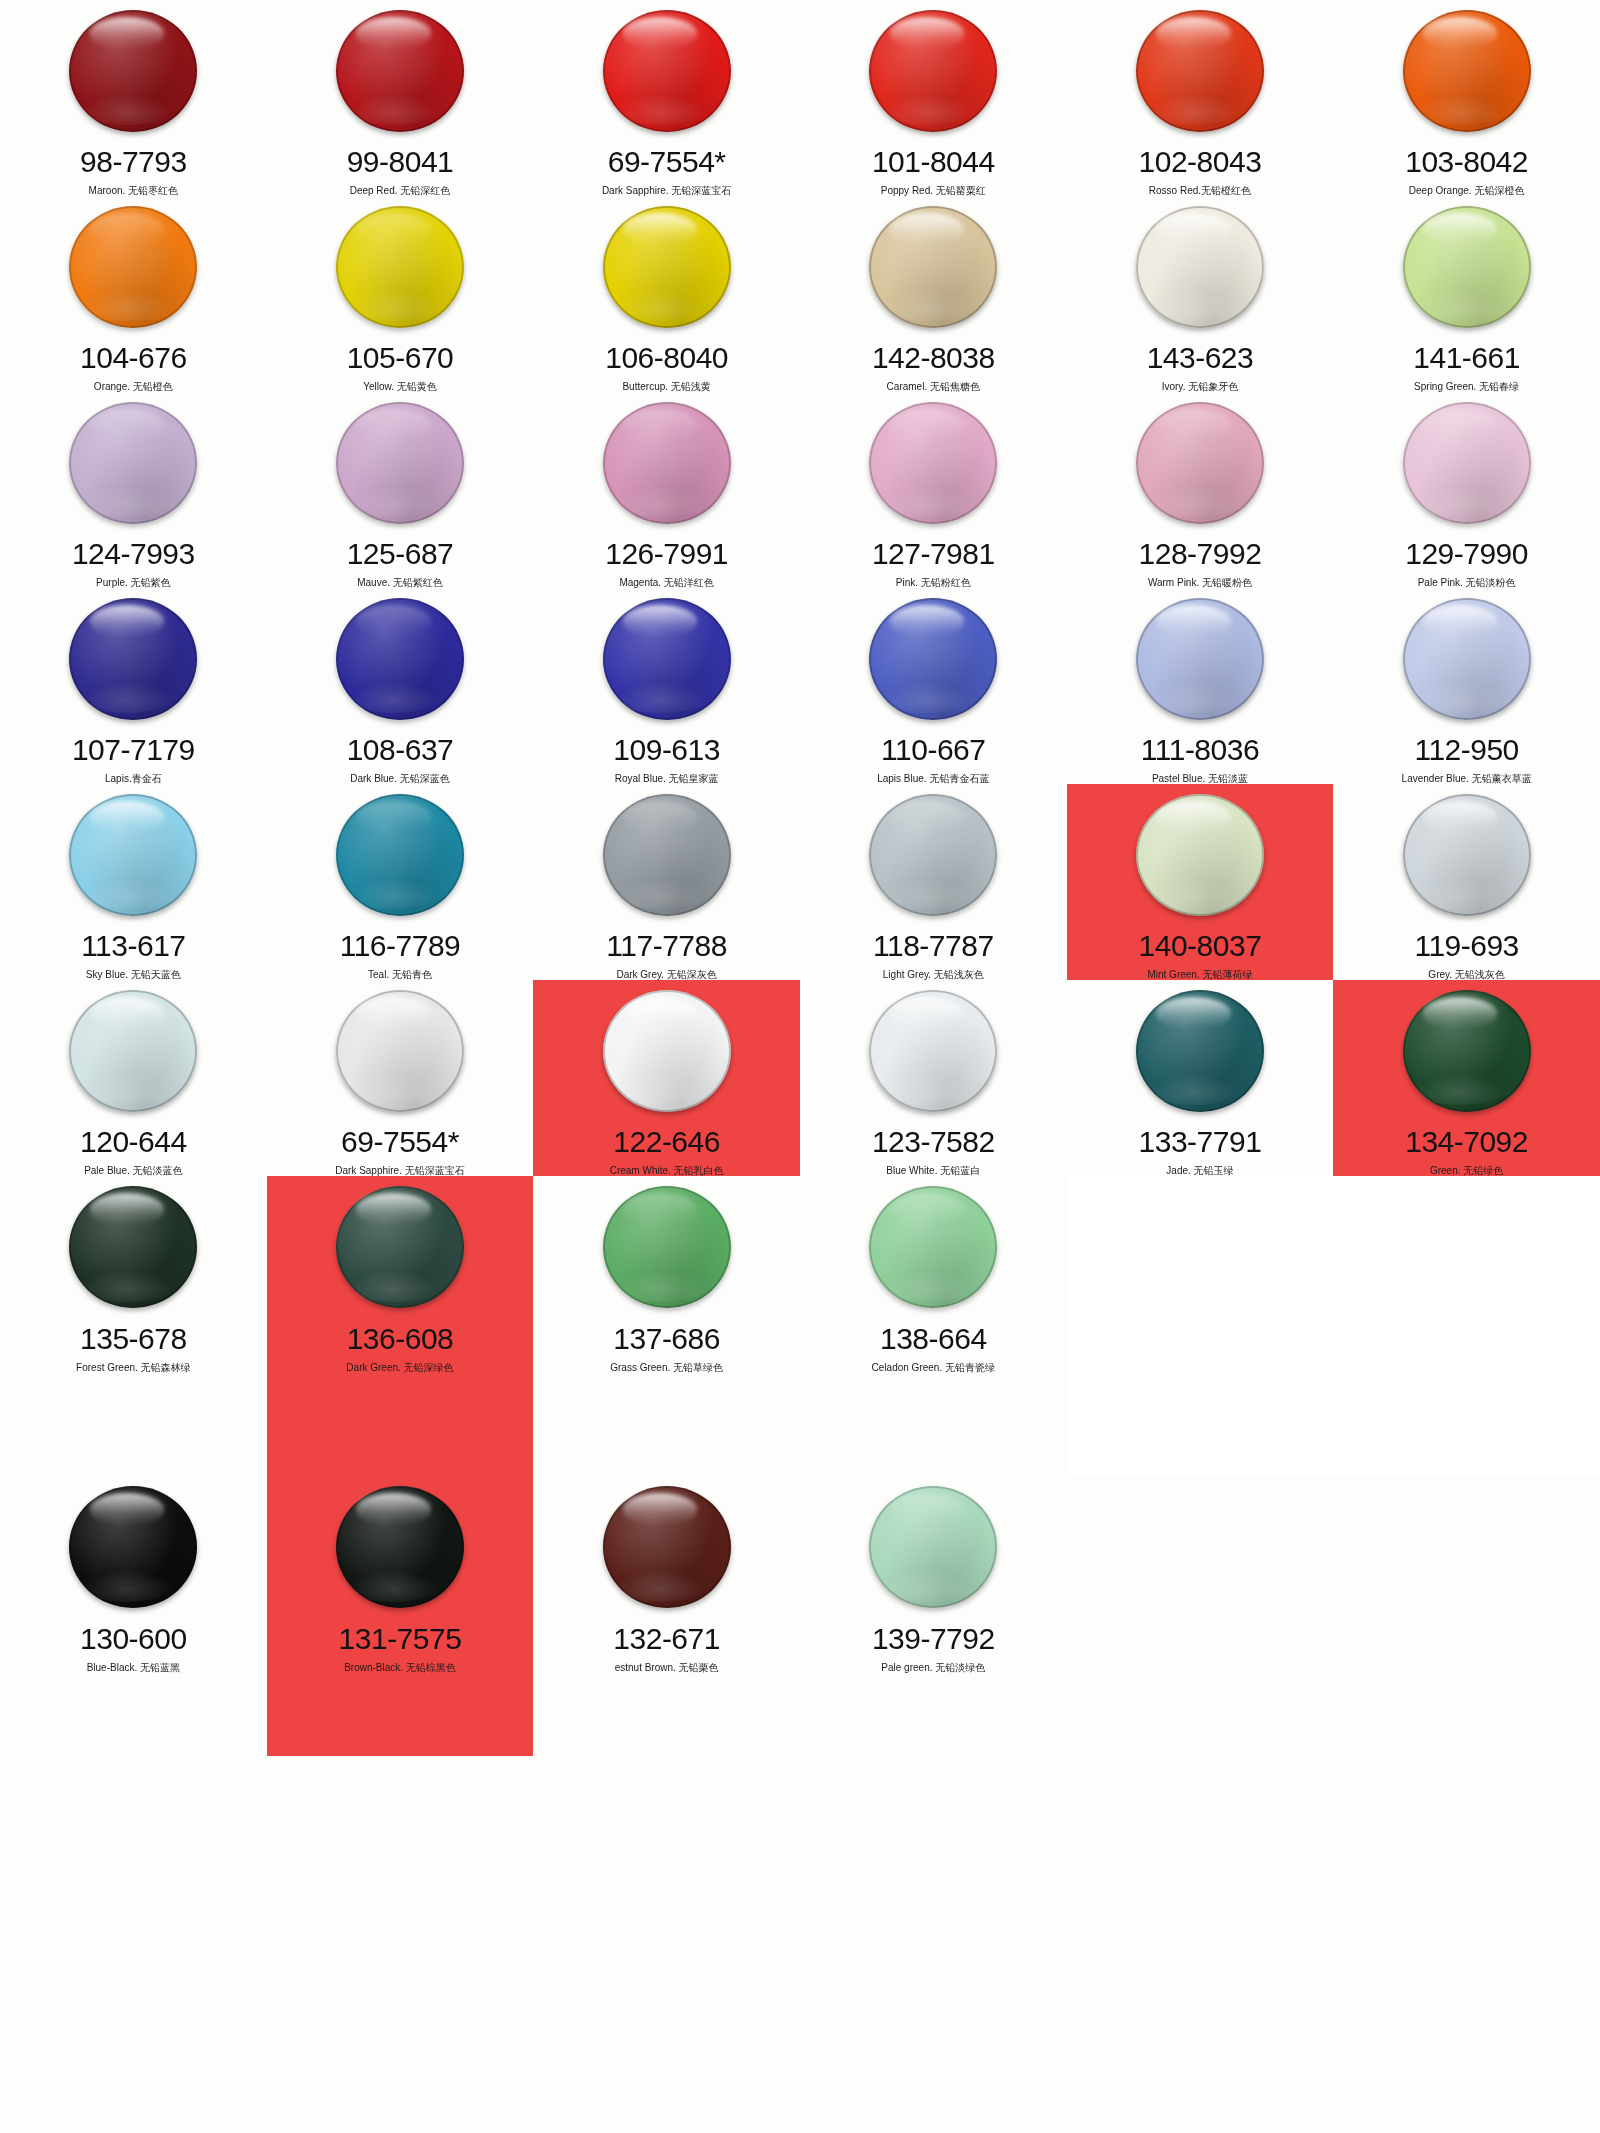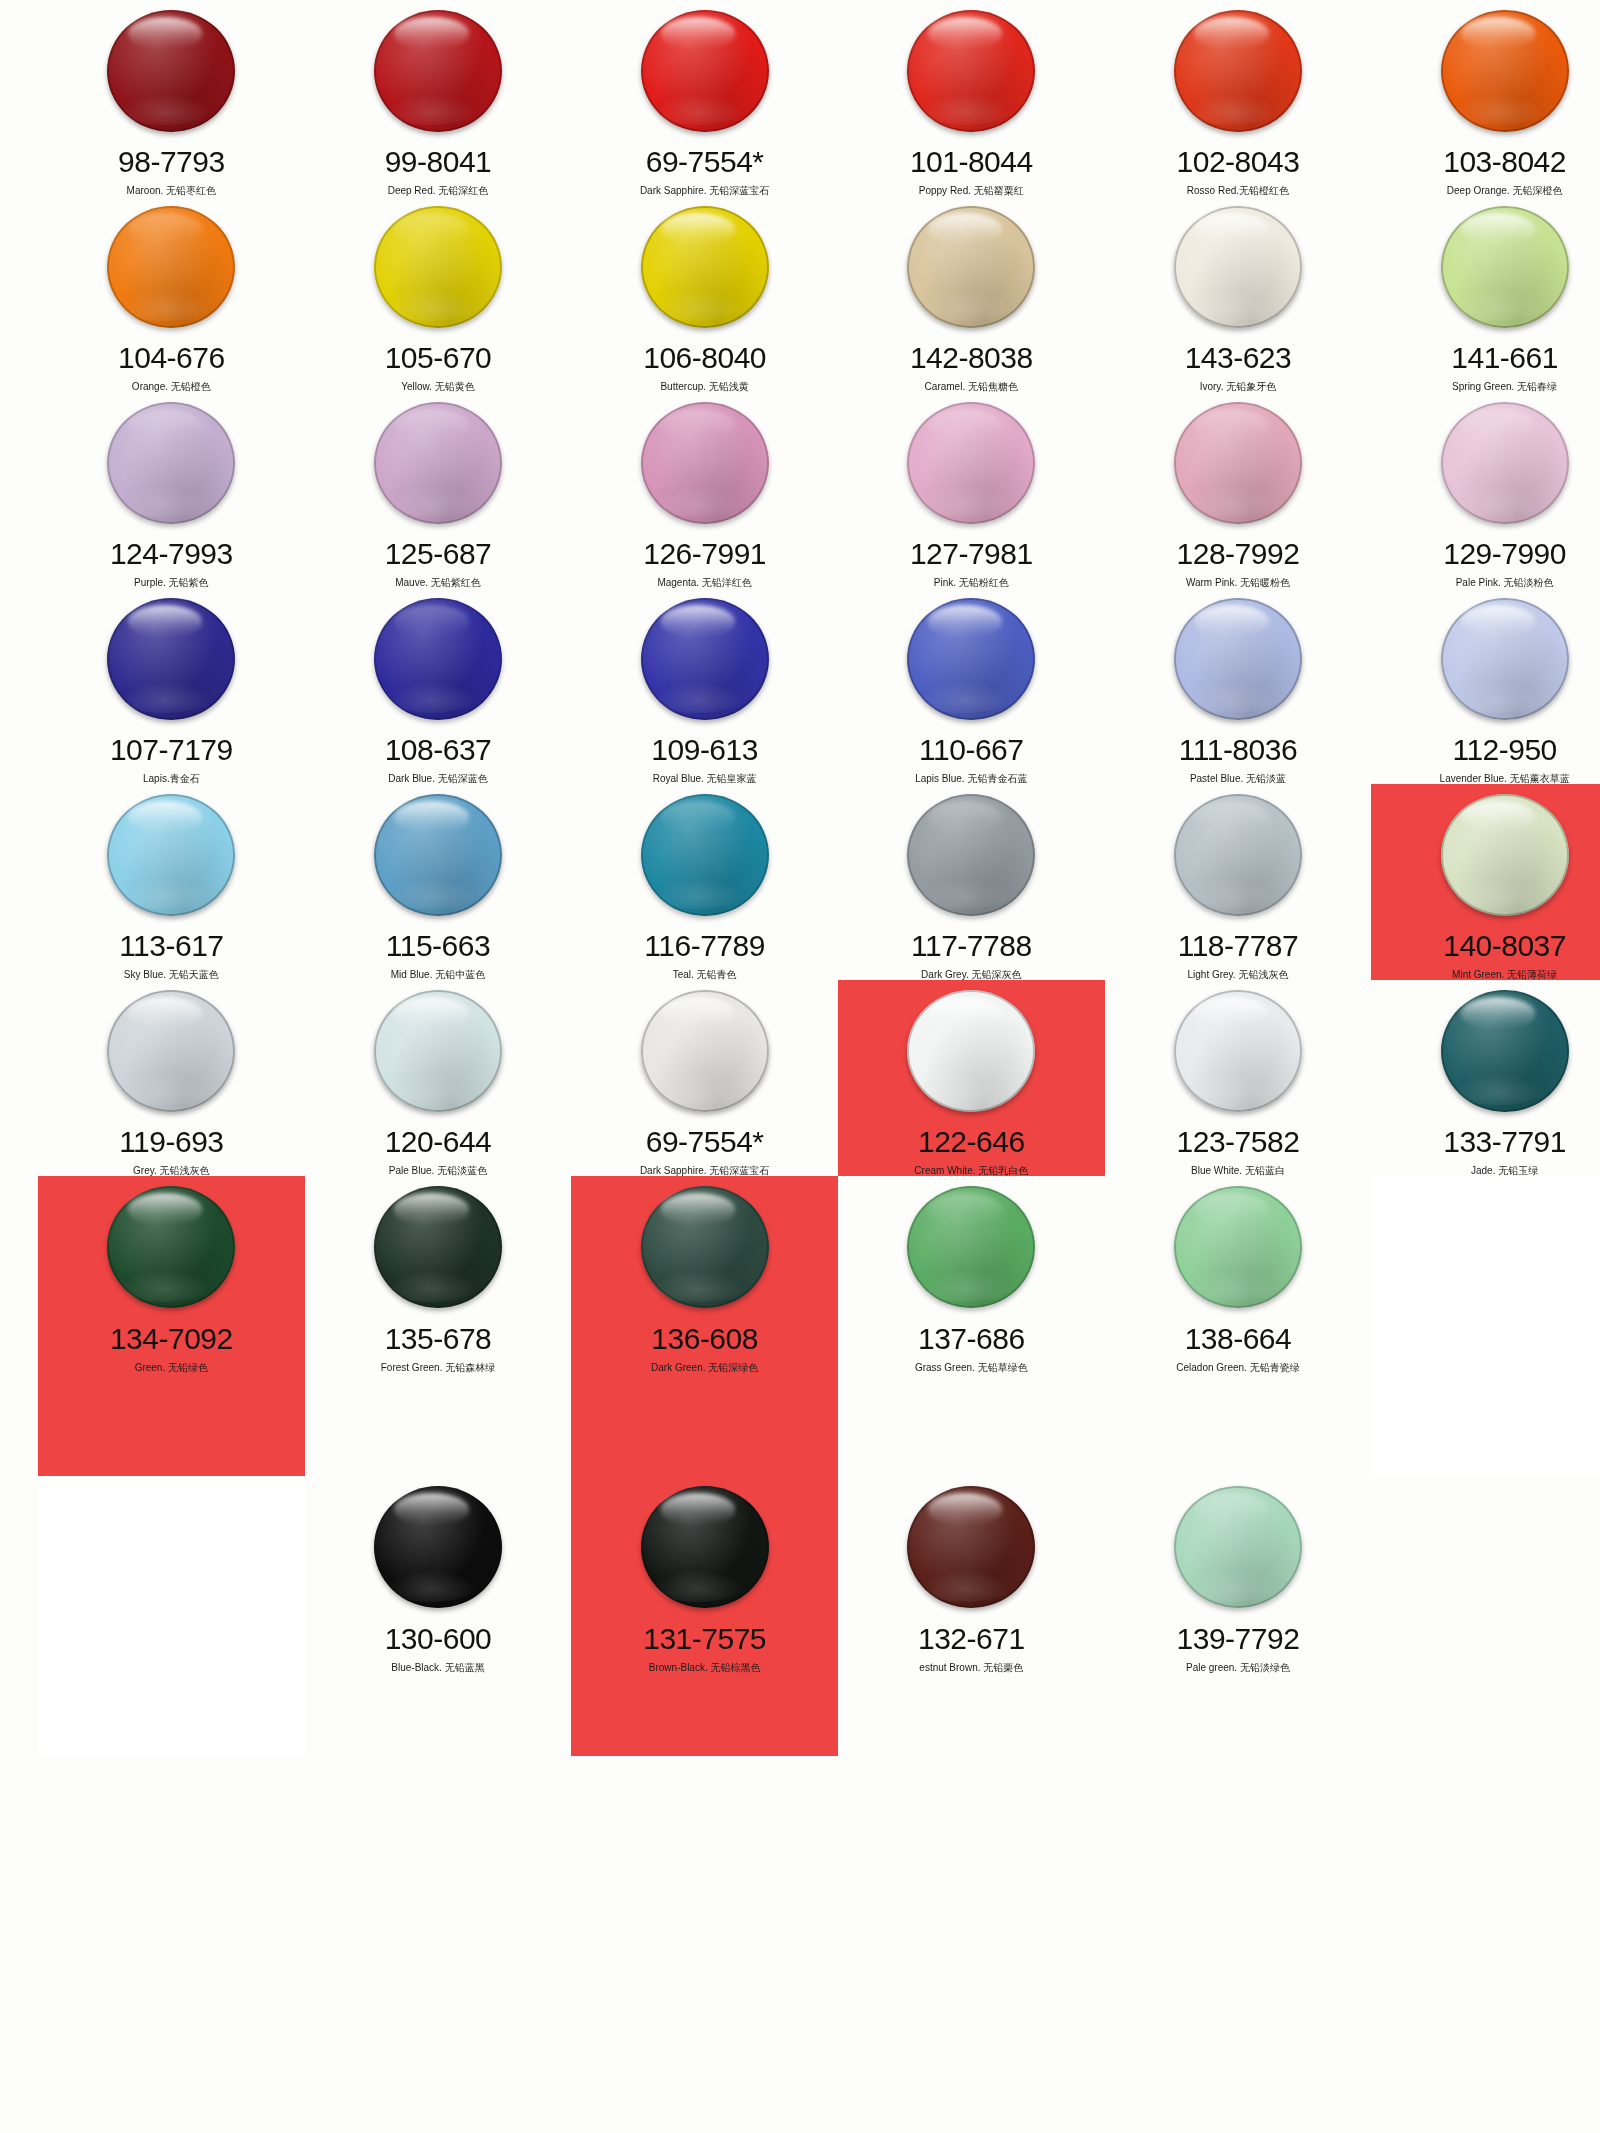--- a/index.html
+++ b/index.html
@@ -8,21 +8,20 @@
     margin: 0; padding: 0;
     background: #ffffff;
     font-family: "Liberation Sans", sans-serif;
   }
   #sheet {
     position: relative;
     width: 1600px;
     height: 2133px;
     background: #fdfdfc;
     overflow: hidden;
-    padding-left: 38px;
   }
   .grid {
     display: grid;
     grid-template-columns: repeat(6, 266.66px);
     grid-template-rows: 196px 196px 196px 196px 196px 196px 300px 280px;
     width: 1600px;
   }
   .cell {
     position: relative;
     display: flex;
@@ -272,27 +271,20 @@
       </div>
       <div class="cell">
         <div class="disc-wrap">
           <div class="disc" style="background: radial-gradient(at 38% 28%, rgba(255, 255, 255, 0.22), rgba(255, 255, 255, 0) 55%), radial-gradient(at 60% 92%, rgba(0, 0, 0, 0.18), rgba(0, 0, 0, 0) 60%), rgb(139, 208, 232);"></div>
         </div>
         <div class="code">113-617</div>
         <div class="name">Sky Blue. 无铅天蓝色</div>
       </div>
       <div class="cell">
         <div class="disc-wrap">
-          <div class="disc" style="background: radial-gradient(at 38% 28%, rgba(255, 255, 255, 0.22), rgba(255, 255, 255, 0) 55%), radial-gradient(at 60% 92%, rgba(0, 0, 0, 0.18), rgba(0, 0, 0, 0) 60%), rgb(93, 159, 198);"></div>
-        </div>
-        <div class="code">115-663</div>
-        <div class="name">Mid Blue. 无铅中蓝色</div>
-      </div>
-      <div class="cell">
-        <div class="disc-wrap">
           <div class="disc matte" style="background: radial-gradient(at 38% 28%, rgba(255, 255, 255, 0.22), rgba(255, 255, 255, 0) 55%), radial-gradient(at 60% 92%, rgba(0, 0, 0, 0.18), rgba(0, 0, 0, 0) 60%), rgb(29, 135, 162);"></div>
         </div>
         <div class="code">116-7789</div>
         <div class="name">Teal. 无铅青色</div>
       </div>
       <div class="cell">
         <div class="disc-wrap">
           <div class="disc matte" style="background: radial-gradient(at 38% 28%, rgba(255, 255, 255, 0.22), rgba(255, 255, 255, 0) 55%), radial-gradient(at 60% 92%, rgba(0, 0, 0, 0.18), rgba(0, 0, 0, 0) 60%), rgb(147, 155, 161);"></div>
         </div>
         <div class="code">117-7788</div>

